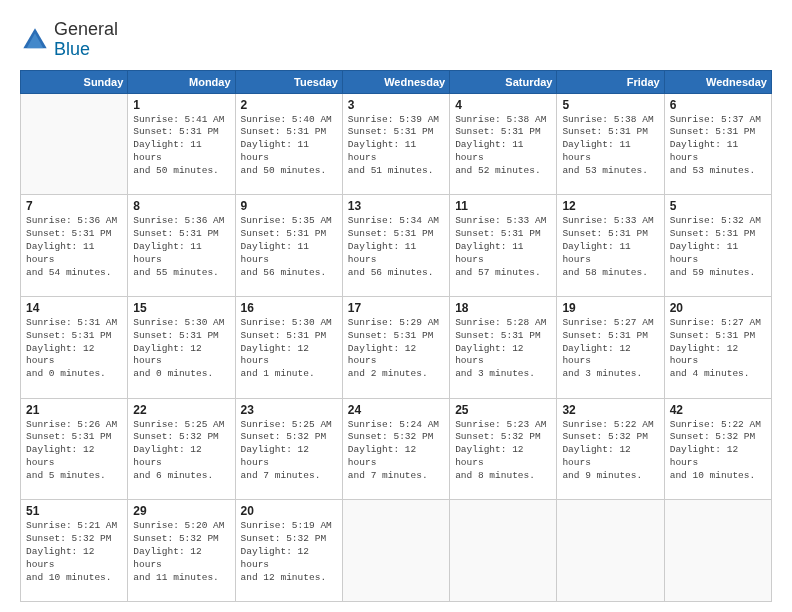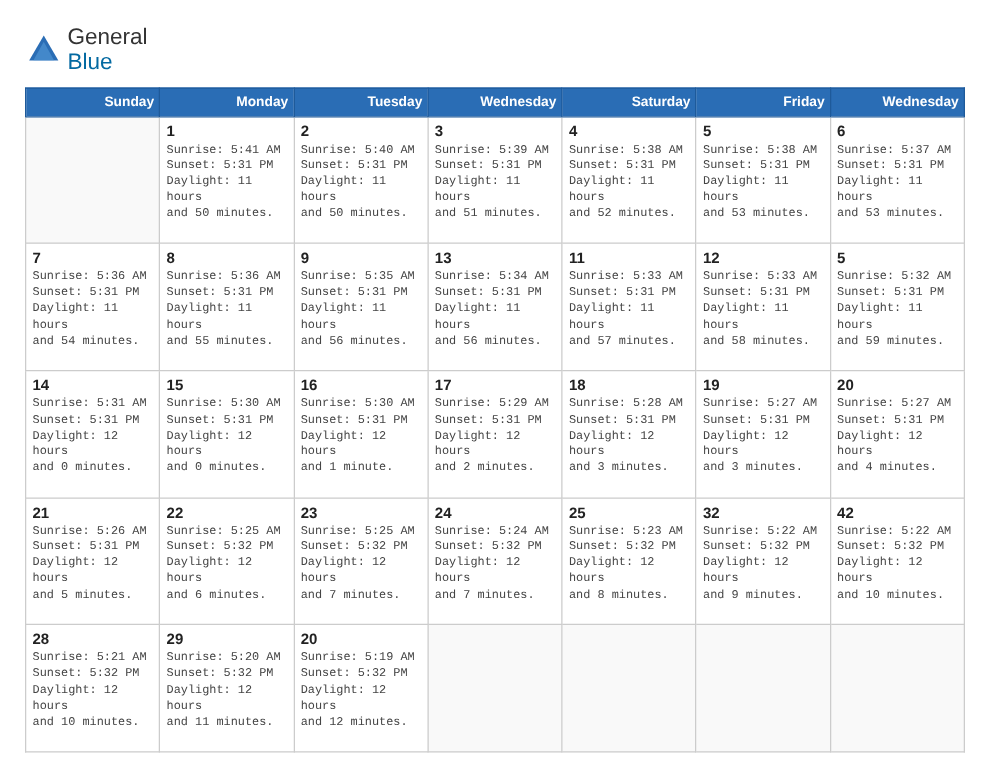--- a/index.html
+++ b/index.html
@@ -244,21 +244,21 @@
             <span class="day-num">32</span>
             <div class="day-info">Sunrise: 5:22 AM<br>Sunset: 5:32 PM<br>Daylight: 12 hours<br>and 9 minutes.</div>
           </td>
           <td>
             <span class="day-num">42</span>
             <div class="day-info">Sunrise: 5:22 AM<br>Sunset: 5:32 PM<br>Daylight: 12 hours<br>and 10 minutes.</div>
           </td>
         </tr>
         <tr>
           <td class="last-row">
-            <span class="day-num">28</span>
+            <span class="day-num">51</span>
             <div class="day-info">Sunrise: 5:21 AM<br>Sunset: 5:32 PM<br>Daylight: 12 hours<br>and 10 minutes.</div>
           </td>
           <td class="last-row">
             <span class="day-num">29</span>
             <div class="day-info">Sunrise: 5:20 AM<br>Sunset: 5:32 PM<br>Daylight: 12 hours<br>and 11 minutes.</div>
           </td>
           <td class="last-row">
             <span class="day-num">20</span>
             <div class="day-info">Sunrise: 5:19 AM<br>Sunset: 5:32 PM<br>Daylight: 12 hours<br>and 12 minutes.</div>
           </td>

